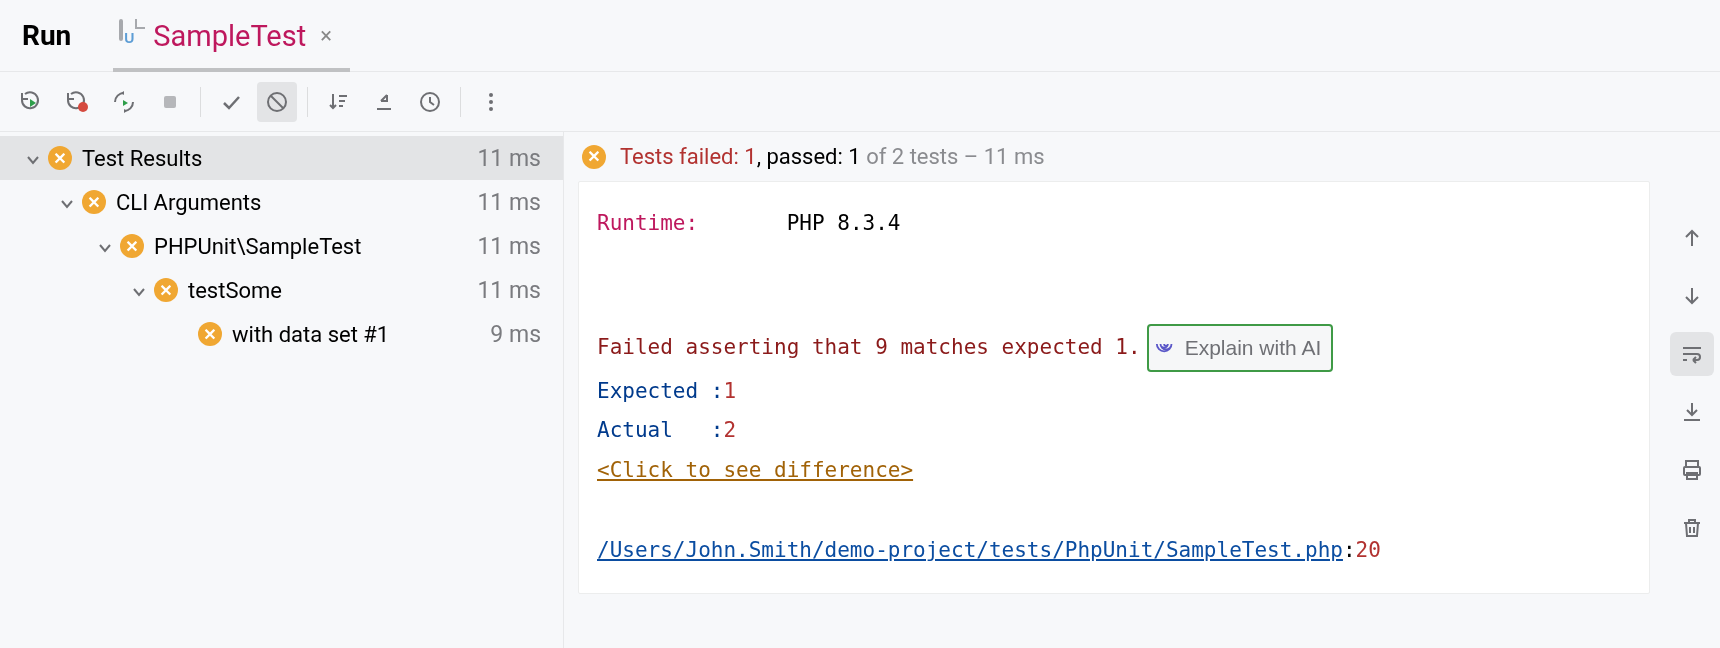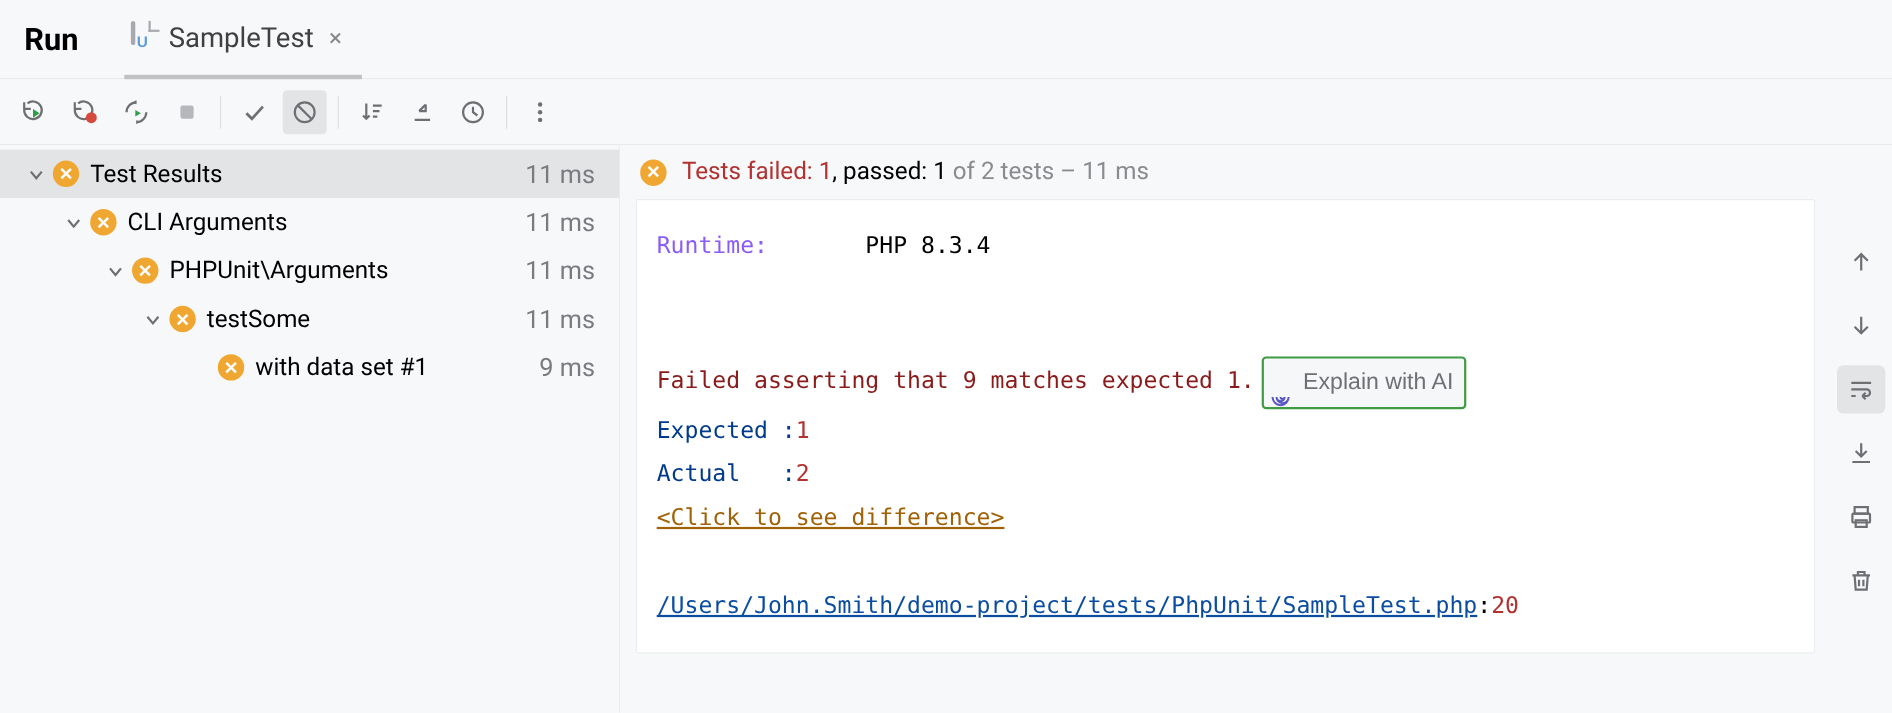--- a/index.html
+++ b/index.html
@@ -35,21 +35,21 @@
     gap: 10px;
     padding: 0 14px 0 6px;
     position: relative;
   }
   .tab .underline {
     position: absolute;
     left: 0; right: 0; bottom: -1px;
     height: 4px;
     background: #c0c1c3;
   }
-  .tab-title { font-size: 25px; color: #404040; }
+  .tab-title { font-size: 29px; color: #be185d; }
   .close-x {
     font-size: 22px;
     color: #888;
     cursor: pointer;
     padding: 0 4px;
   }
 
   
   .file-icon {
     width: 24px; height: 30px;
@@ -201,31 +201,31 @@
     border: 1px solid #eceded;
     border-radius: 2px;
     padding: 22px 18px 22px 18px;
     font-family: "Menlo", "Consolas", monospace;
     font-size: 21px;
     line-height: 1.9;
     min-height: 400px;
     white-space: pre;
     overflow: hidden;
   }
-  .console-box .rt-lbl { color: #8b5cf6; }
+  .console-box .rt-lbl { color: #be185d; }
   .err-line { color: #8b1a1a; white-space: pre-wrap; }
   .exp-lbl, .act-lbl { color: #003a8c; }
   .exp-val { color: #b23230; }
   .difflink { color: #a16207; text-decoration: underline; cursor: pointer; }
   .pathlink { color: #0b4da1; text-decoration: underline; cursor: pointer; }
   .linenum { color: #b23230; }
 
   .explain-btn {
     display: inline-flex;
-    align-items: flex-end;
+    align-items: flex-start;
     gap: 8px;
     border: 2px solid #3f9a46;
     border-radius: 4px;
     padding: 2px 10px 2px 6px;
     font-family: -apple-system, BlinkMacSystemFont, sans-serif;
     font-size: 21px;
     color: #6f7075;
     background: #f6f7f8;
     vertical-align: middle;
     margin-left: 6px;
@@ -342,21 +342,21 @@
       <span class="fail-badge">✕</span>
       <span class="lbl">CLI Arguments</span>
       <span class="time">11 ms</span>
     </div>
     <div class="row">
       <span class="indent2"></span>
       <span class="chev"><svg viewBox="0 0 18 18">
             <path d="M4 6l5 6 5-6"></path>
           </svg></span>
       <span class="fail-badge">✕</span>
-      <span class="lbl">PHPUnit\Arguments</span>
+      <span class="lbl">PHPUnit\SampleTest</span>
       <span class="time">11 ms</span>
     </div>
     <div class="row">
       <span class="indent3"></span>
       <span class="chev"><svg viewBox="0 0 18 18">
             <path d="M4 6l5 6 5-6"></path>
           </svg></span>
       <span class="fail-badge">✕</span>
       <span class="lbl">testSome</span>
       <span class="time">11 ms</span>

